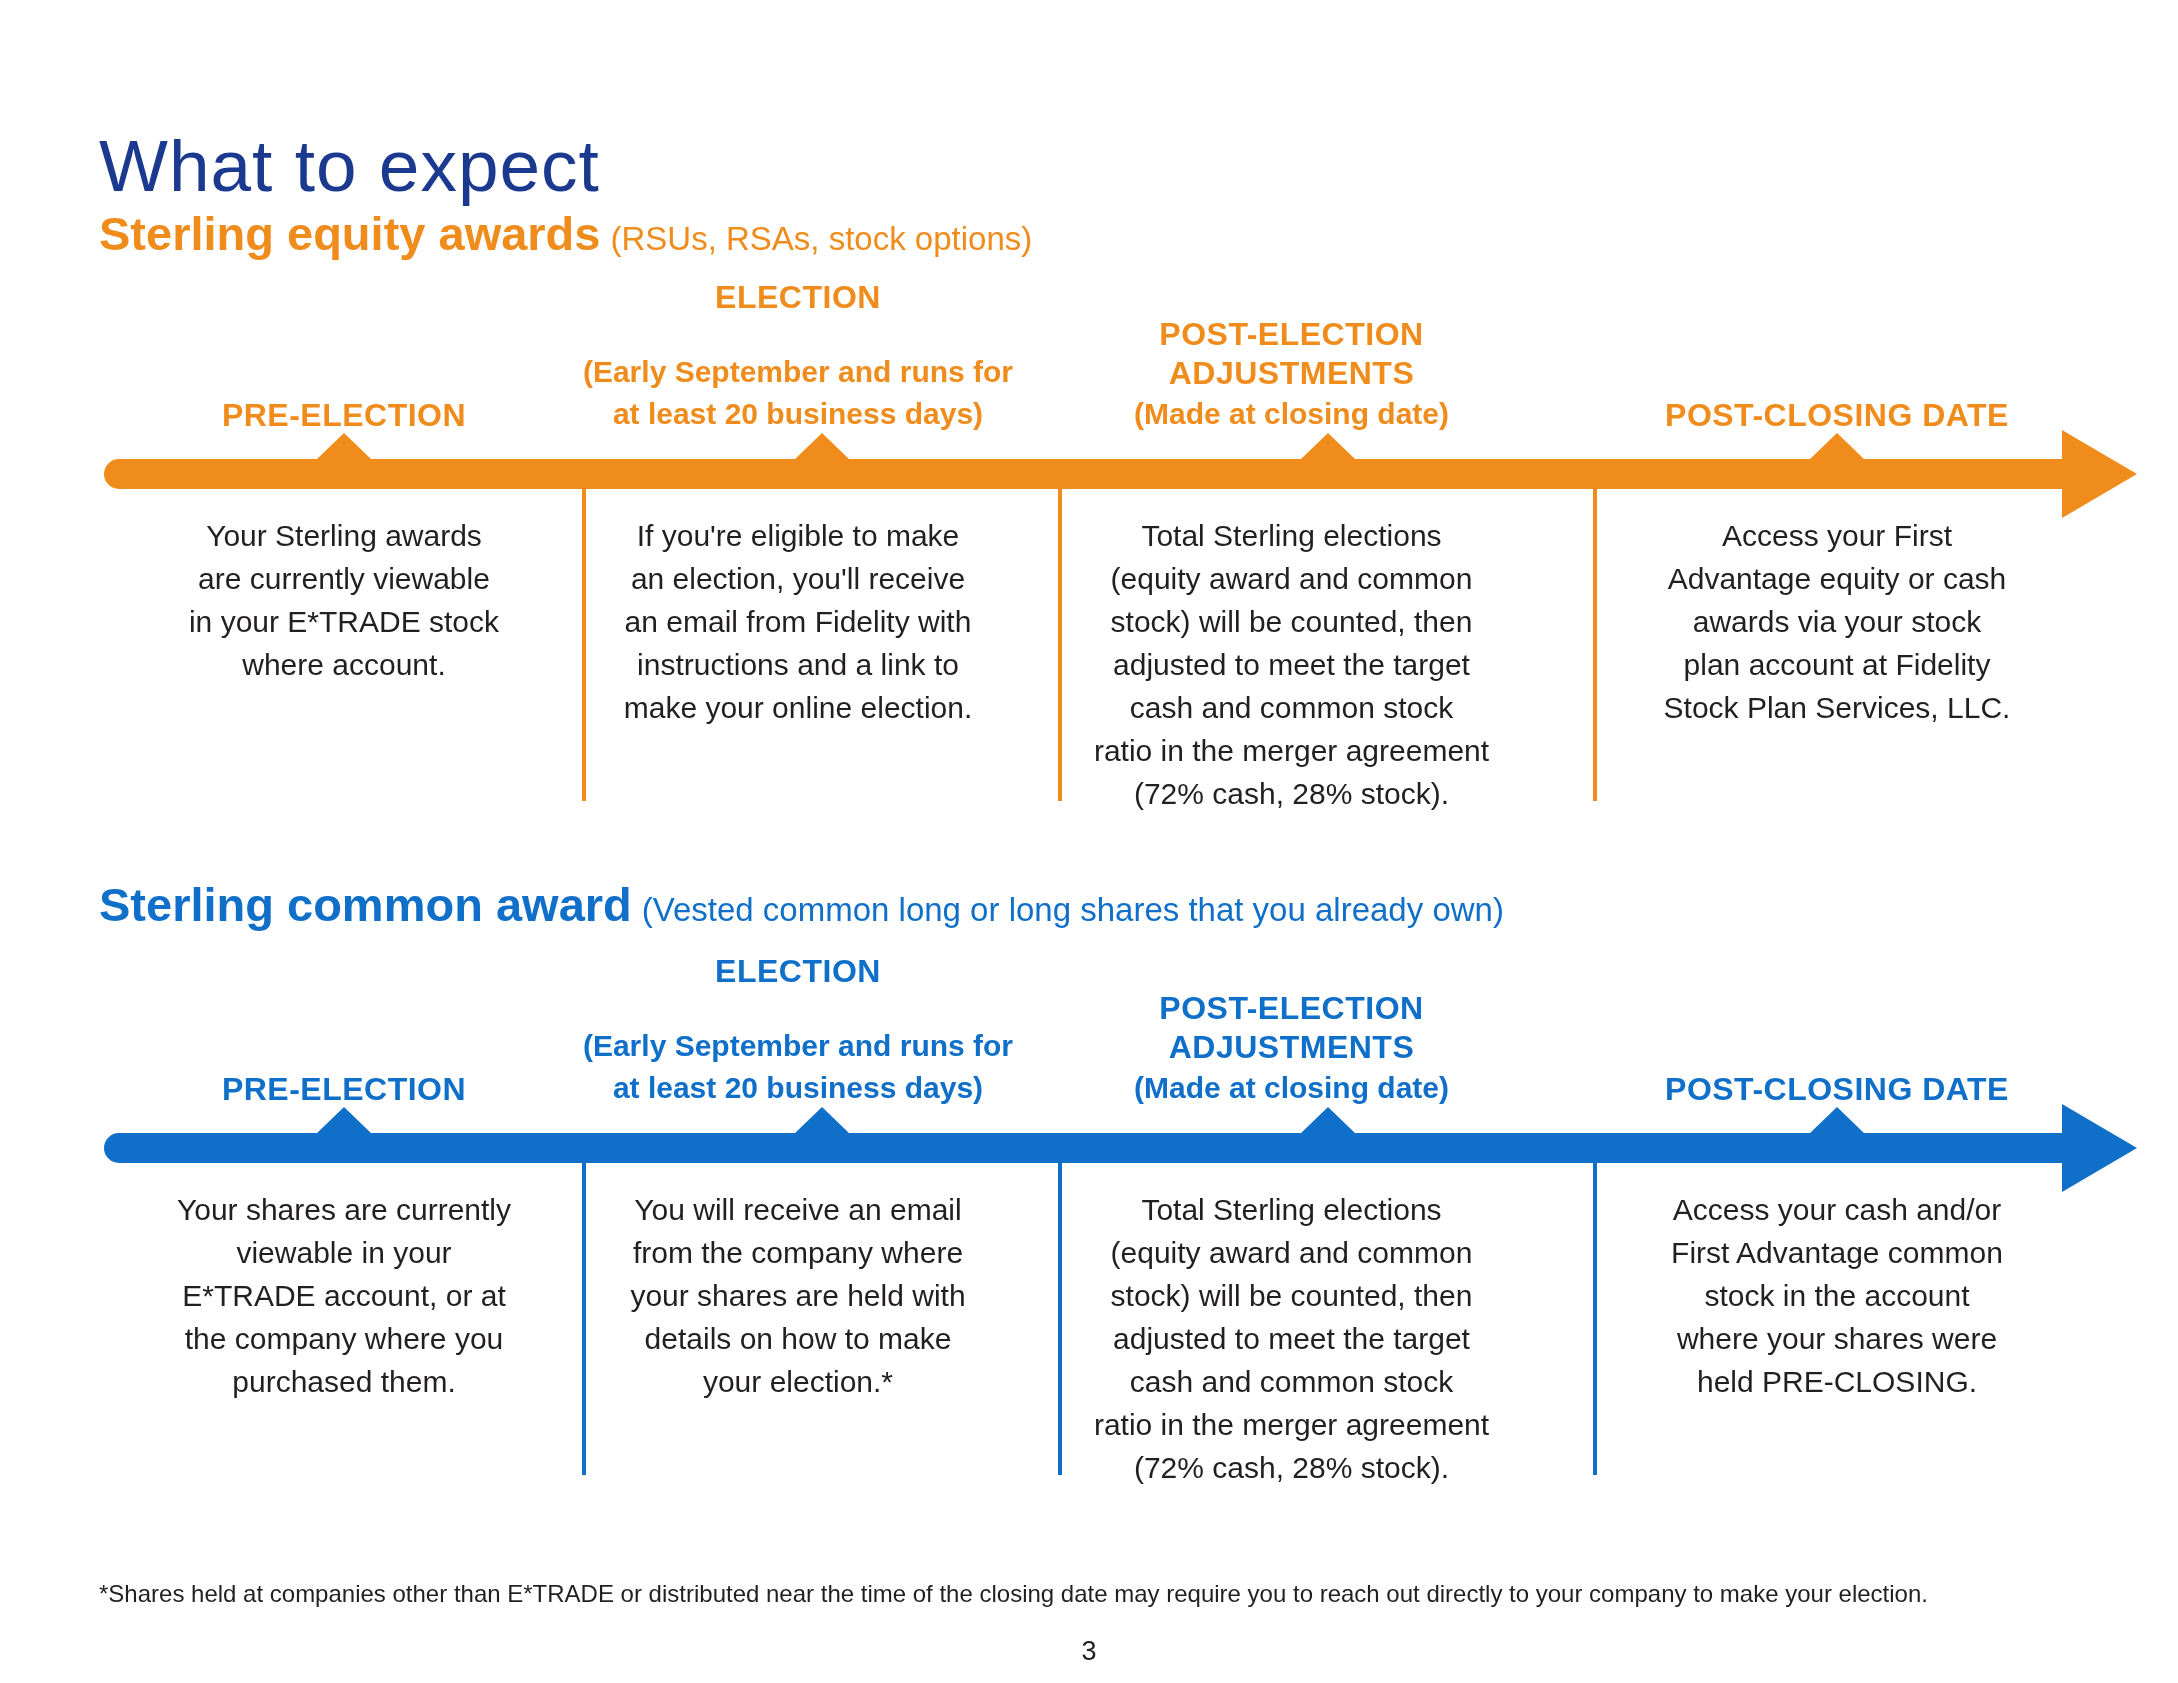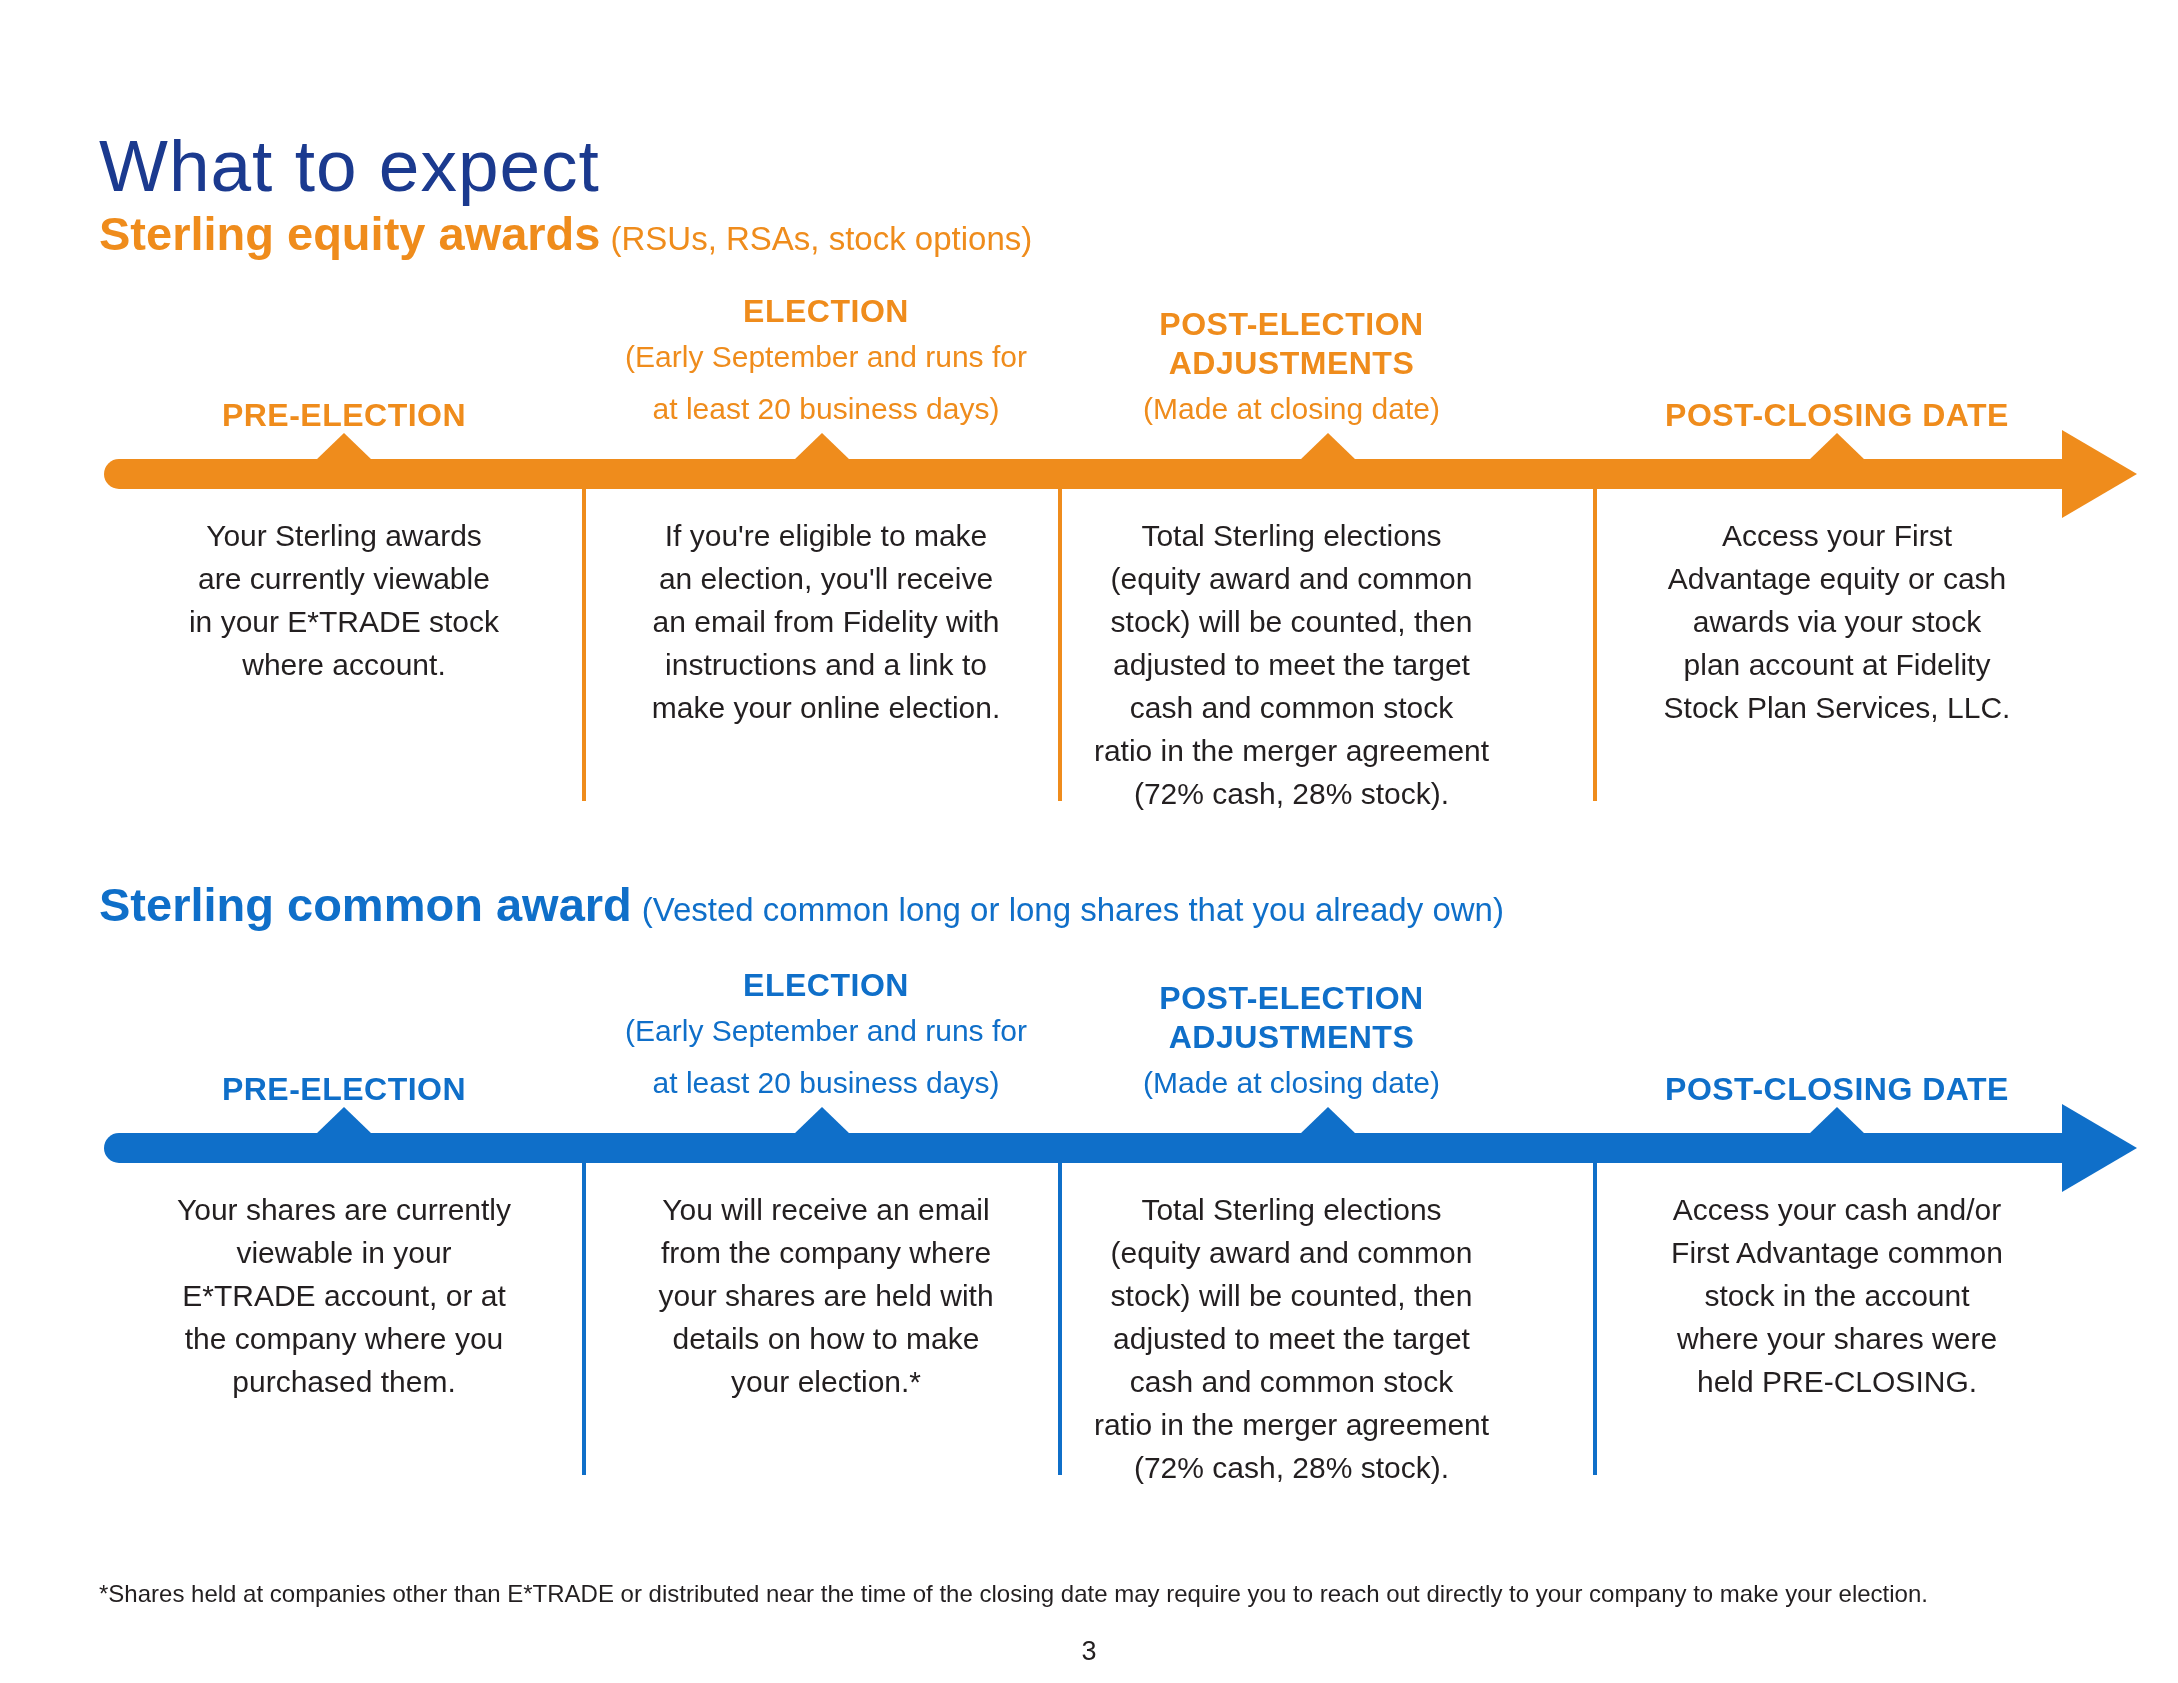--- a/index.html
+++ b/index.html
@@ -23,31 +23,31 @@
   #section-heading-2 { top: 877px; color: var(--blue, #0f6fc9); }
 
   .timeline { position: absolute; left: 104px; width: 2039px; height: 653px; }
   #timeline-1 { top: 320px; }
   #timeline-2 { top: 994px; }
   .theme-orange { --accent: var(--orange, #ef8c1c); }
   .theme-blue  { --accent: var(--blue, #0f6fc9); }
 
   
   .c1 { left: 0;      width: 480px; }
-  .c2 { left: 484px;  width: 476px; }
+  .c2 { left: 456px;  width: 476px; gap: 34px; }
   .c3 { left: 920px;  width: 535px; }
   .c4 { left: 1491px; width: 484px; }
 
   .phase-header {
     position: absolute; top: 0; height: 115px;
     display: flex; flex-direction: column; justify-content: flex-end;
     text-align: center; color: var(--accent);
   }
   .phase-label { font-size: 32px; font-weight: bold; line-height: 39px; white-space: pre-line; letter-spacing: 0.5px; }
-  .phase-sublabel { font-size: 30px; font-weight: 400; line-height: 52px; white-space: pre-line; }
+  .phase-sublabel { font-size: 30px; font-weight: 700; line-height: 42px; white-space: pre-line; }
 
   .marker {
     position: absolute; top: 113px;
     width: 0; height: 0;
     border-left: 28px solid transparent;
     border-right: 28px solid transparent;
     border-bottom: 27px solid var(--accent);
   }
   .m1 { left: 212px; } .m2 { left: 690px; } .m3 { left: 1196px; } .m4 { left: 1705px; }
 

